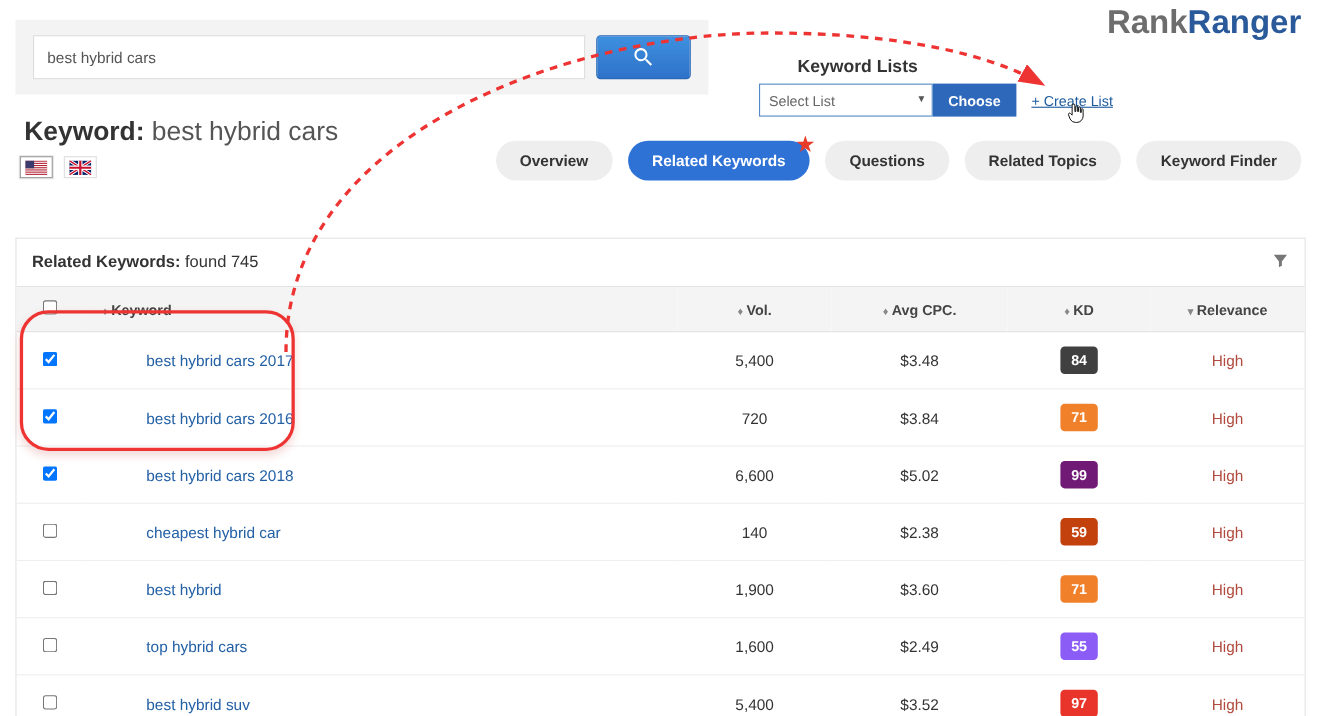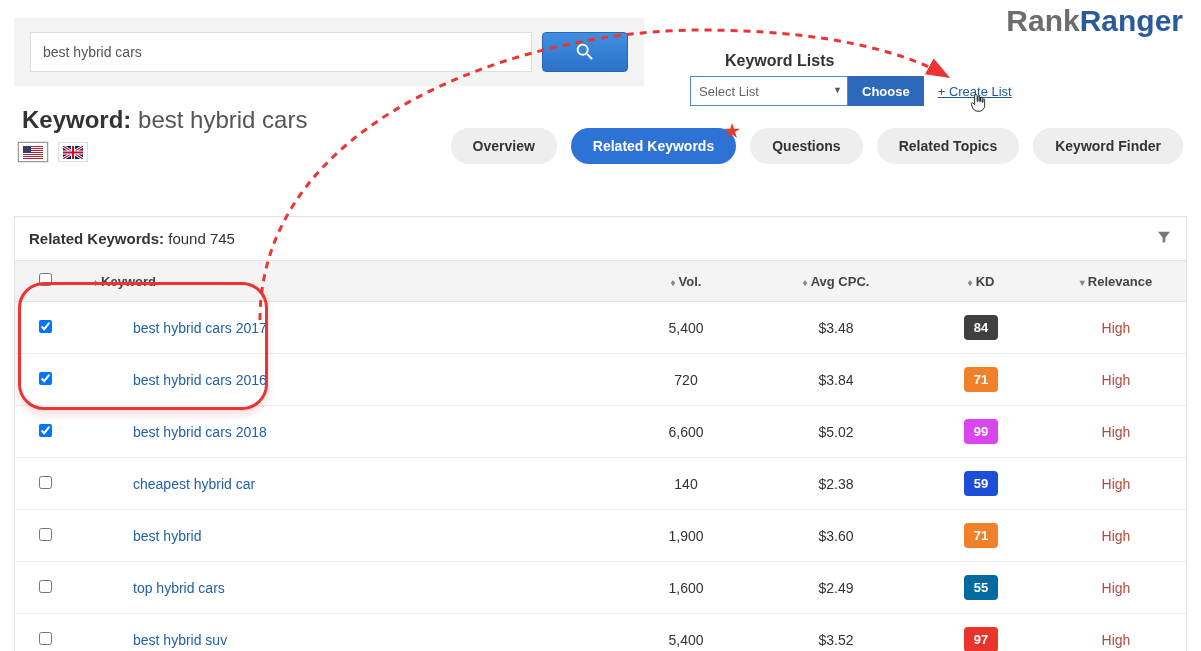--- a/index.html
+++ b/index.html
@@ -164,45 +164,45 @@
           <td>720</td>
           <td>$3.84</td>
           <td><span class="kd-badge" style="background:#f0802a">71</span></td>
           <td class="rel-high">High</td>
         </tr>
         <tr>
           <td class="chk-cell"><input type="checkbox" checked="" style=""></td>
           <td class="kw-cell"><a>best hybrid cars 2018</a></td>
           <td>6,600</td>
           <td>$5.02</td>
-          <td><span class="kd-badge" style="background:#d946ef">99</span></td>
+          <td><span class="kd-badge" style="background:#701a75">99</span></td>
           <td class="rel-high">High</td>
         </tr>
         <tr>
           <td class="chk-cell"><input type="checkbox" style=""></td>
           <td class="kw-cell"><a>cheapest hybrid car</a></td>
           <td>140</td>
           <td>$2.38</td>
-          <td><span class="kd-badge" style="background:#1d4ed8">59</span></td>
+          <td><span class="kd-badge" style="background:#c2410c">59</span></td>
           <td class="rel-high">High</td>
         </tr>
         <tr>
           <td class="chk-cell"><input type="checkbox" style=""></td>
           <td class="kw-cell"><a>best hybrid</a></td>
           <td>1,900</td>
           <td>$3.60</td>
           <td><span class="kd-badge" style="background:#f0802a">71</span></td>
           <td class="rel-high">High</td>
         </tr>
         <tr>
           <td class="chk-cell"><input type="checkbox" style=""></td>
           <td class="kw-cell"><a>top hybrid cars</a></td>
           <td>1,600</td>
           <td>$2.49</td>
-          <td><span class="kd-badge" style="background:#0369a1">55</span></td>
+          <td><span class="kd-badge" style="background:#8b5cf6">55</span></td>
           <td class="rel-high">High</td>
         </tr>
         <tr>
           <td class="chk-cell"><input type="checkbox" style=""></td>
           <td class="kw-cell"><a>best hybrid suv</a></td>
           <td>5,400</td>
           <td>$3.52</td>
           <td><span class="kd-badge" style="background:#e8342b">97</span></td>
           <td class="rel-high">High</td>
         </tr>

